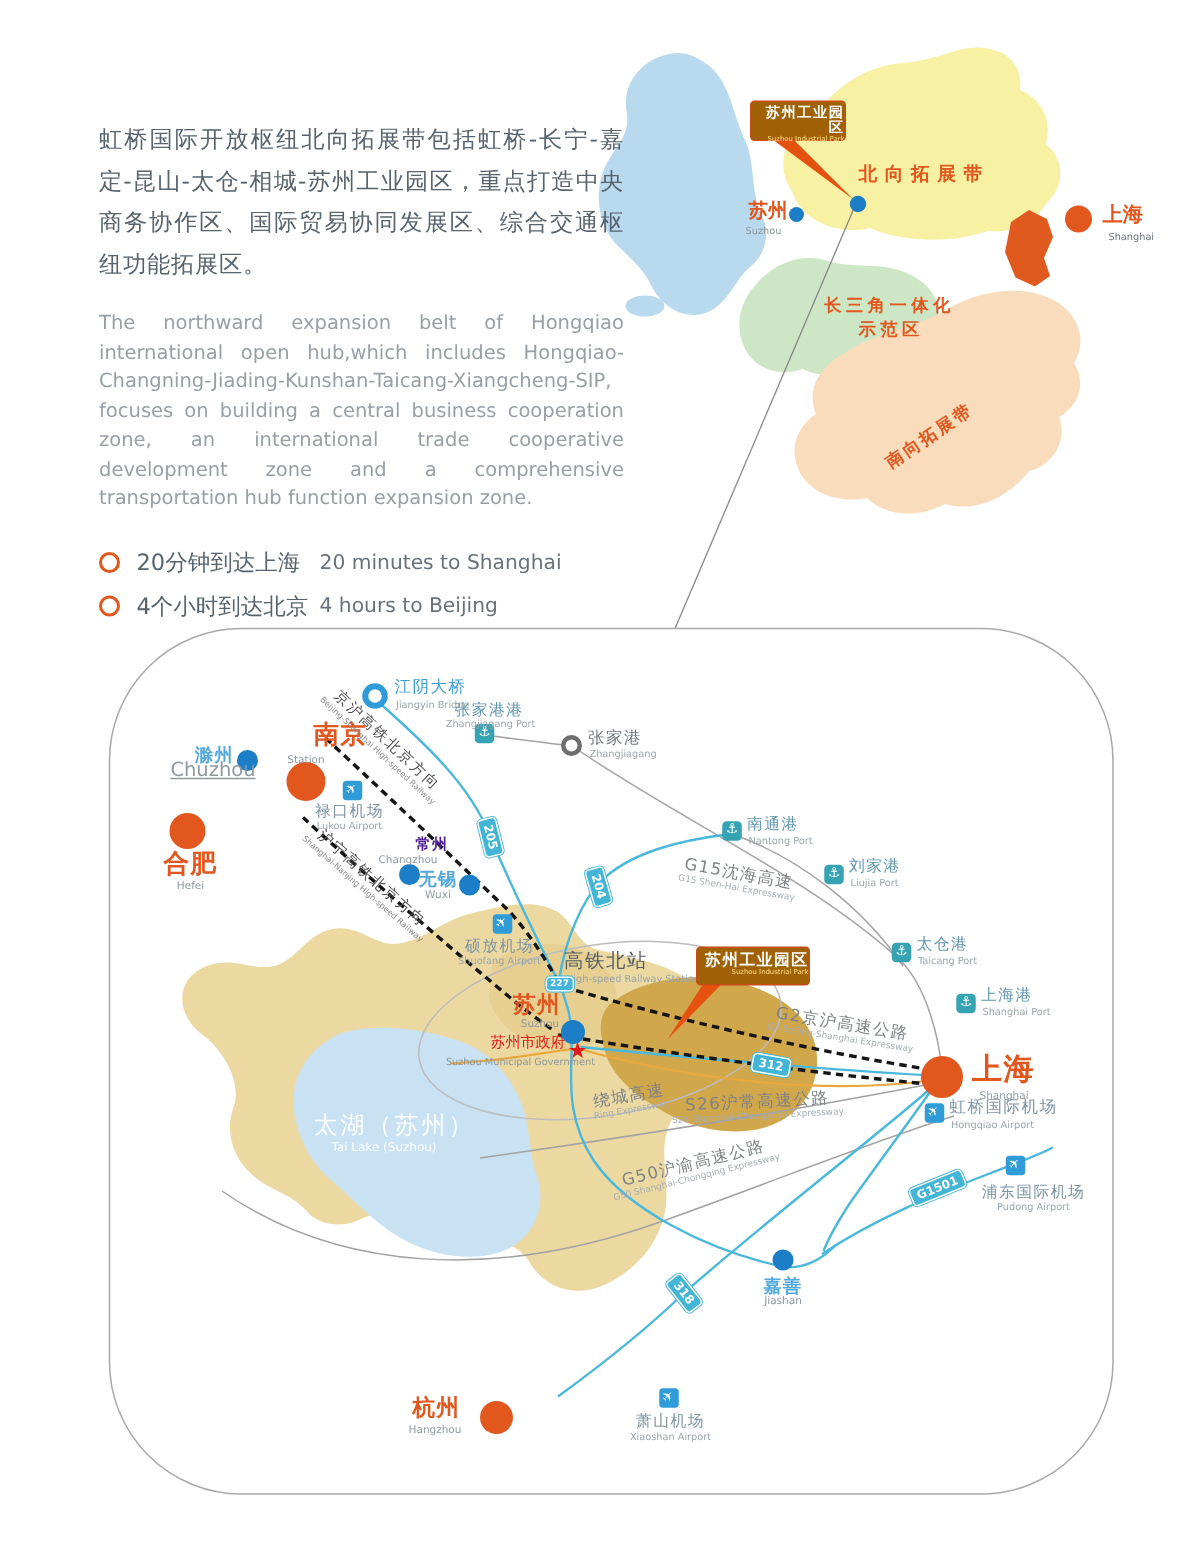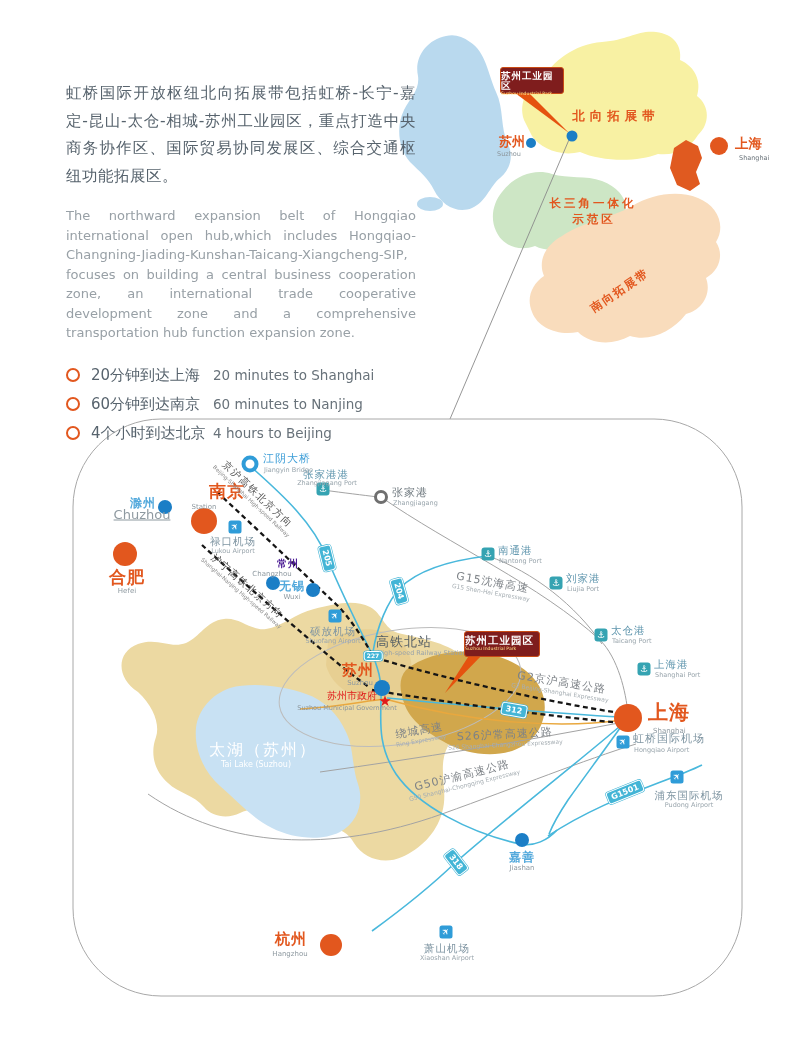--- a/index.html
+++ b/index.html
@@ -33,21 +33,21 @@
           padding:1.5px 3.5px;border:1px solid #fff;border-radius:3px;box-shadow:0 0 0 .6px #43b5d6;
           line-height:1;white-space:nowrap;}
   .shield.sm{font-size:6px;padding:1px 2px;}
   .rlabel{position:absolute;text-align:center;white-space:nowrap;color:#7d8287;line-height:1;}
   .rlabel .rzh{font-size:11px;letter-spacing:1px;}
   .rlabel .ren{font-size:6px;color:#a6aeb3;margin-top:1.5px;}
   .rlabel.rail{color:#4e4e4e;}
   .rlabel.rail .rzh{font-size:10px;letter-spacing:1.5px;}
   .rlabel.rail .ren{color:#8a8a8a;font-size:5.5px;}
   .star{position:absolute;color:#e01b1b;font-size:15px;transform:translate(-50%,-50%);line-height:1;}
-  .callout{position:absolute;background:#7f1d1d;border:1px solid #c94b15;border-radius:3px;text-align:left;color:#fff;z-index:3;}
+  .callout{position:absolute;background:#a16207;border:1px solid #c94b15;border-radius:3px;text-align:right;color:#fff;z-index:3;}
   .callout .czh{font-size:10.5px;font-weight:bold;letter-spacing:1px;margin-top:3px;line-height:1;}
   .callout .cen{font-size:4.6px;color:#ffe08a;margin-top:1.5px;line-height:1;}
   
   .mm-region{position:absolute;color:#e2571e;transform:translate(-50%,-50%);white-space:nowrap;font-weight:bold;line-height:1;}
   .overlay{position:absolute;left:0;top:0;width:800px;height:1037px;}
 </style>
 </head>
 <body>
 
 <div class="page">
@@ -111,25 +111,20 @@
   </svg>
 
   <div class="intro">
     <p class="zh-par">虹桥国际开放枢纽北向拓展带包括虹桥-长宁-嘉定-昆山-太仓-相城-苏州工业园区，重点打造中央商务协作区、国际贸易协同发展区、综合交通枢纽功能拓展区。</p>
     <p class="en-par">The northward expansion belt of Hongqiao international open hub,which includes Hongqiao-Changning-Jiading-Kunshan-Taicang-Xiangcheng-SIP, focuses on building a central business cooperation zone, an international trade cooperative development zone and a comprehensive transportation hub function expansion zone.</p>
     <div class="bullets">
       <div class="brow">
         <span class="bring"></span>
         <span class="b-zh">20分钟到达上海</span>
         <span class="b-en">20 minutes to Shanghai</span>
-      </div>
-      <div class="brow">
-        <span class="bring"></span>
-        <span class="b-zh">60分钟到达南京</span>
-        <span class="b-en">60 minutes to Nanjing</span>
       </div>
       <div class="brow">
         <span class="bring"></span>
         <span class="b-zh">4个小时到达北京</span>
         <span class="b-en">4 hours  to Beijing</span>
       </div>
     </div>
   </div>
 
   <div class="overlay">

